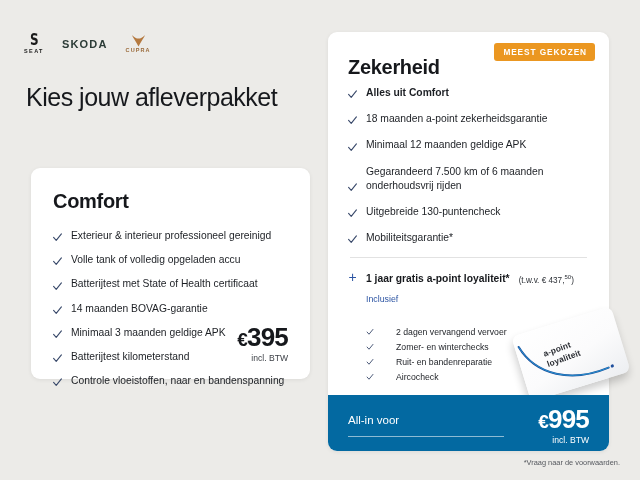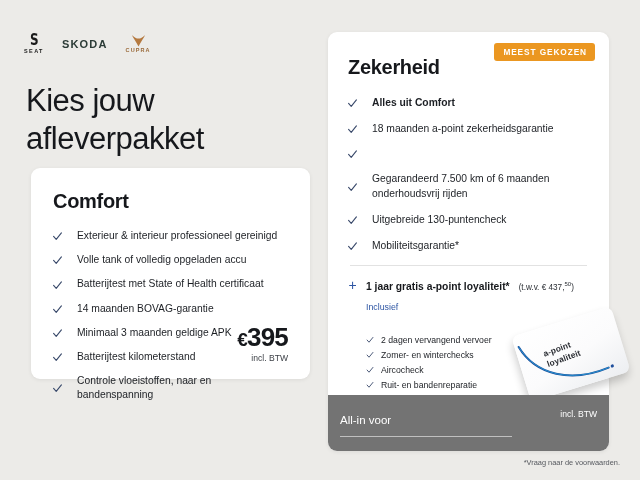--- a/index.html
+++ b/index.html
@@ -72,21 +72,21 @@
     color: #9a6a3a;
     margin-top: 1px;
   }
 
   
   .headline {
     position: absolute;
     left: 26px;
     top: 82px;
     width: 280px;
-    font-size: 31px;
+    font-size: 25px;
     line-height: 1.24;
     font-weight: 400;
     letter-spacing: -0.5px;
     color: #16181c;
   }
 
   
   .card {
     position: absolute;
     background: #ffffff;
@@ -116,22 +116,22 @@
     font-weight: 700;
     letter-spacing: -0.3px;
     color: #16181c;
   }
   .card-comfort .card-title { margin-bottom: 16px; }
 
   
   ul.features { list-style: none; }
   ul.features li {
     display: flex;
-    align-items: center;
-    gap: 15px;
+    align-items: flex-end;
+    gap: 9px;
     font-size: 10.3px;
     line-height: 1.38;
     color: #1c1f24;
     margin-bottom: 10px;
   }
   ul.features li .tick {
     flex: 0 0 auto;
     width: 9px;
     height: 12px;
     position: relative;
@@ -173,21 +173,21 @@
     top: 11px;
     background: #eb9721;
     color: #ffffff;
     font-size: 8.3px;
     font-weight: 700;
     letter-spacing: 0.9px;
     padding: 4px 8px 4px 9px;
     border-radius: 3px;
     white-space: nowrap;
   }
-  .zek-body .card-title { margin-bottom: 17px; }
+  .zek-body .card-title { margin-bottom: 7px; }
   .zek-body ul.features li { margin-bottom: 12px; font-size: 10.3px; }
 
   .divider {
     height: 1px;
     background: #e2e2e2;
     margin: 9px 2px 12px 2px;
   }
 
   
   .plus-row {
@@ -225,21 +225,21 @@
   }
   .inclusief-label {
     font-size: 8.8px;
     color: #2d55a3;
     margin-bottom: 23px;
   }
   ul.sublist { list-style: none; }
   ul.sublist li {
     display: flex;
     align-items: center;
-    gap: 7px;
+    gap: 22px;
     font-size: 8.7px;
     color: #1c1f24;
     margin-bottom: 5px;
   }
   ul.sublist li .tick { width: 8px; height: 9px; flex: 0 0 auto; }
 
   
   .loyalty-card {
     position: absolute;
     right: -14px;
@@ -269,23 +269,23 @@
     letter-spacing: 0.1px;
   }
 
   
   .blue-footer {
     position: absolute;
     left: 0;
     bottom: 0;
     width: 100%;
     height: 56px;
-    background: #737373;
+    background: #0369a1;
     border-radius: 0 0 9px 9px;
-    padding: 0 12px;
+    padding: 0 20px;
     z-index: 5;
   }
   .bf-row {
     position: relative;
     height: 100%;
   }
   .bf-label {
     position: absolute;
     left: 0;
     top: 19px;
@@ -446,20 +446,21 @@
             </svg>
         </span>
         <span class="txt">18 maanden a-point zekerheidsgarantie</span>
       </li>
       <li>
         <span class="tick">
           <svg width="9" height="12" viewBox="0 0 9 12">
               <path d="M0.6 5.4 L3.2 8.3 L8.4 1.9" fill="none" stroke="#3a4a6b" stroke-width="1.1" stroke-linecap="round" stroke-linejoin="round"></path>
             </svg>
         </span>
+        <span class="txt">Minimaal 12 maanden geldige APK</span>
       </li>
       <li>
         <span class="tick">
           <svg width="9" height="12" viewBox="0 0 9 12">
               <path d="M0.6 5.4 L3.2 8.3 L8.4 1.9" fill="none" stroke="#3a4a6b" stroke-width="1.1" stroke-linecap="round" stroke-linejoin="round"></path>
             </svg>
         </span>
         <span class="txt">Gegarandeerd 7.500 km of 6 maanden onderhoudsvrij rijden</span>
       </li>
       <li>
@@ -506,29 +507,29 @@
               </svg>
           </span>
           <span>Zomer- en winterchecks</span>
         </li>
         <li>
           <span class="tick">
             <svg width="8" height="9" viewBox="0 0 9 12">
                 <path d="M0.6 5.4 L3.2 8.3 L8.4 1.9" fill="none" stroke="#3a4a6b" stroke-width="1.2" stroke-linecap="round" stroke-linejoin="round"></path>
               </svg>
           </span>
-          <span>Aircocheck</span>
+          <span>Ruit- en bandenreparatie</span>
         </li>
         <li>
           <span class="tick">
             <svg width="8" height="9" viewBox="0 0 9 12">
                 <path d="M0.6 5.4 L3.2 8.3 L8.4 1.9" fill="none" stroke="#3a4a6b" stroke-width="1.2" stroke-linecap="round" stroke-linejoin="round"></path>
               </svg>
           </span>
-          <span>Ruit- en bandenreparatie</span>
+          <span>Aircocheck</span>
         </li>
       </ul>
     </div>
   </div>
 
   <div class="loyalty-card">
     <svg class="swoosh" width="104" height="68" viewBox="0 0 104 68">
       <path d="M4 12 C12 44 44 62 84 58" fill="none" stroke="#1f4f9c" stroke-width="2.1" stroke-linecap="round"></path>
       <path d="M4 12 C12 44 44 62 84 58" fill="none" stroke="#29a9e0" stroke-width="0.9" stroke-linecap="round" opacity="0.75"></path>
       <circle cx="88" cy="57.5" r="1.6" fill="#1f4f9c"></circle>
@@ -537,19 +538,20 @@
       <div>a-point</div>
       <div>loyaliteit</div>
     </div>
   </div>
 
   <div class="blue-footer">
     <div class="bf-row">
       <div class="bf-label">All-in voor</div>
       <div class="bf-rule"></div>
       <div class="bf-price">
+        <div class="amount"><span class="cur">€</span><span>995</span></div>
         <div class="sub">incl. BTW</div>
       </div>
     </div>
   </div>
 </section>
 
 <div class="footnote">*Vraag naar de voorwaarden.</div>
 
 </body></html>

